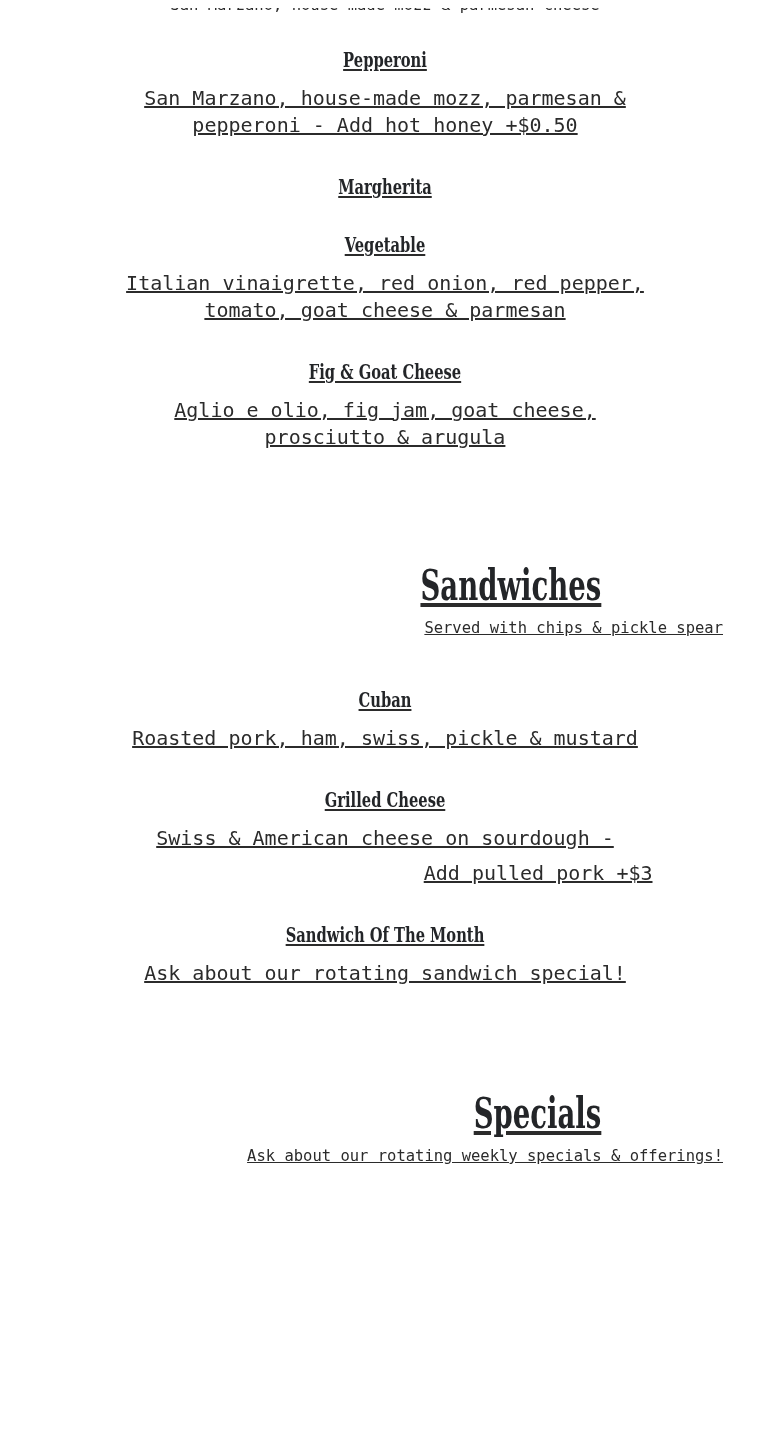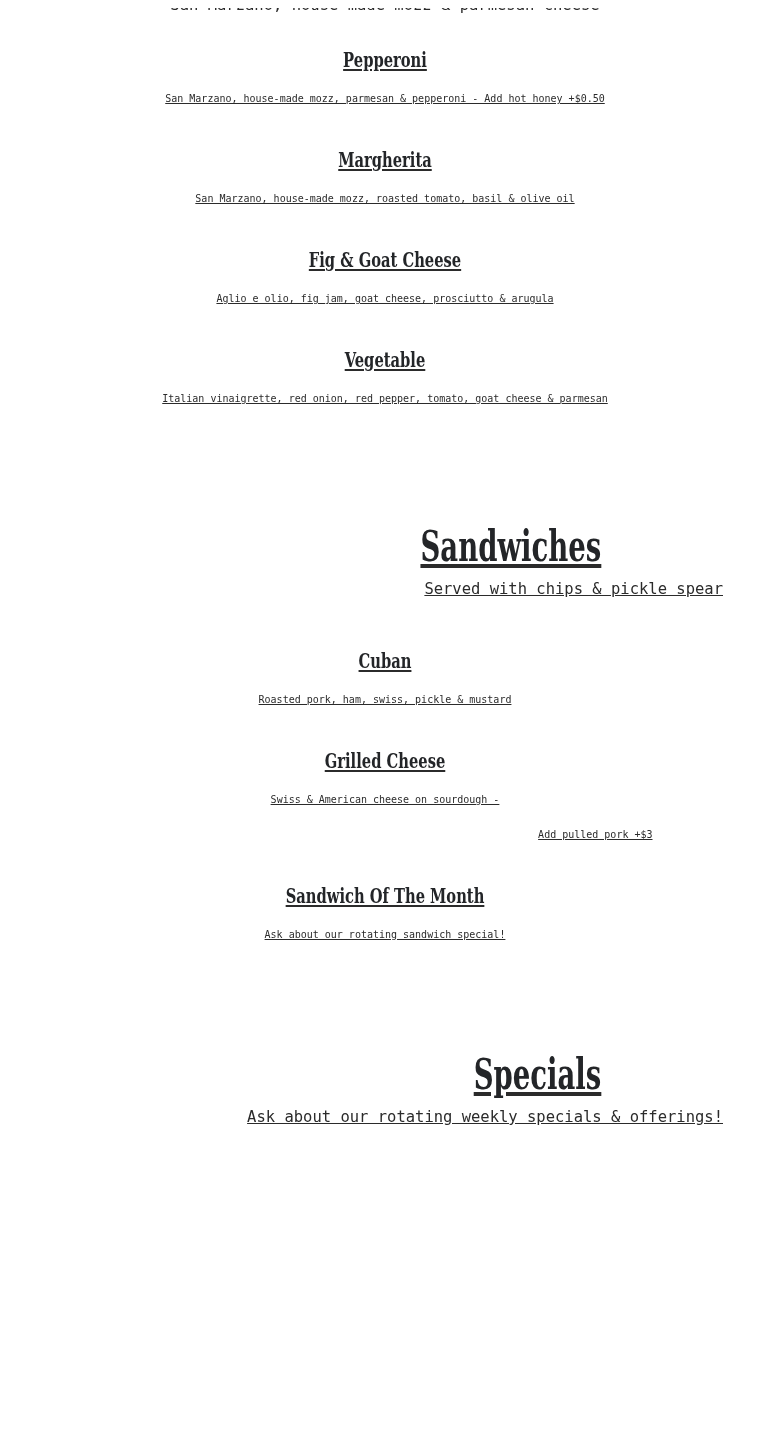--- a/index.html
+++ b/index.html
@@ -41,21 +41,21 @@
     line-height: 20px;
     color: #232528;
     transform: scaleX(0.70);
     transform-origin: center;
     margin: 0 0 15px 0;
     white-space: nowrap;
   }
   .item-desc {
     max-width: 535px;
     margin: 0 auto;
-    font-size: 10px;
+    font-size: 20px;
     line-height: 27px;
     color: #2b2b2b;
   }
   .item-desc p { margin: 0; }
   .item-desc p + p { margin-top: 8px; text-align: right; }
   .section-header { margin-top: 112px; margin-bottom: 48px; text-align: right; }
   .section-title {
     display: block;
     font-family: "DejaVu Serif", "Liberation Serif", serif;
     font-weight: 700;
@@ -87,31 +87,30 @@
 
   <div class="menu">
 
     <div class="menu-item">
       <span class="item-name">Pepperoni</span>
       <div class="item-desc">San Marzano, house-made mozz, parmesan &amp; pepperoni - Add hot honey +$0.50</div>
     </div>
 
     <div class="menu-item">
       <span class="item-name">Margherita</span>
-      <div class="item-desc">San Marzano, house-made mozz, roasted tomato, basil &amp; olive oil</div>
+    </div>
+
+    <div class="menu-item">
+      <span class="item-name">Vegetable</span>
+      <div class="item-desc">Italian vinaigrette, red onion, red pepper, tomato, goat cheese &amp; parmesan</div>
     </div>
 
     <div class="menu-item">
       <span class="item-name">Fig &amp; Goat Cheese</span>
       <div class="item-desc">Aglio e olio, fig jam, goat cheese, prosciutto &amp; arugula</div>
-    </div>
-
-    <div class="menu-item">
-      <span class="item-name">Vegetable</span>
-      <div class="item-desc">Italian vinaigrette, red onion, red pepper, tomato, goat cheese &amp; parmesan</div>
     </div>
 
 
 
     <div class="section-header">
       <span class="section-title">Sandwiches</span>
       <div class="section-subtitle">Served with chips &amp; pickle spear</div>
     </div>
 
     <div class="menu-item">

